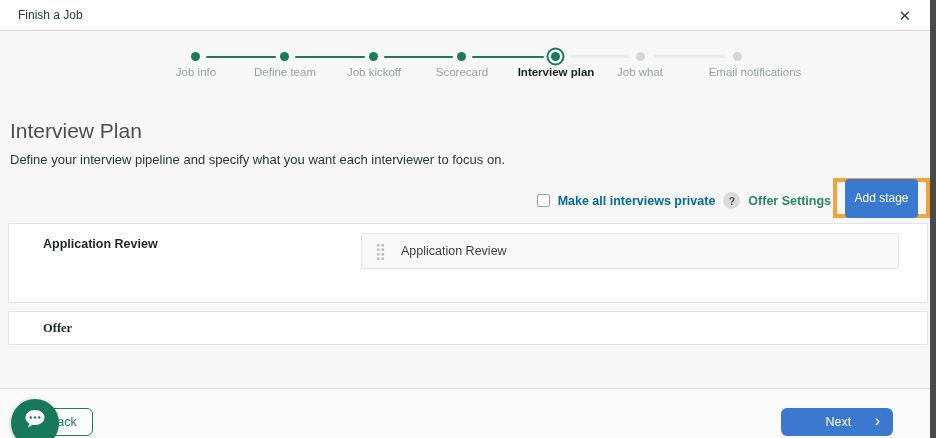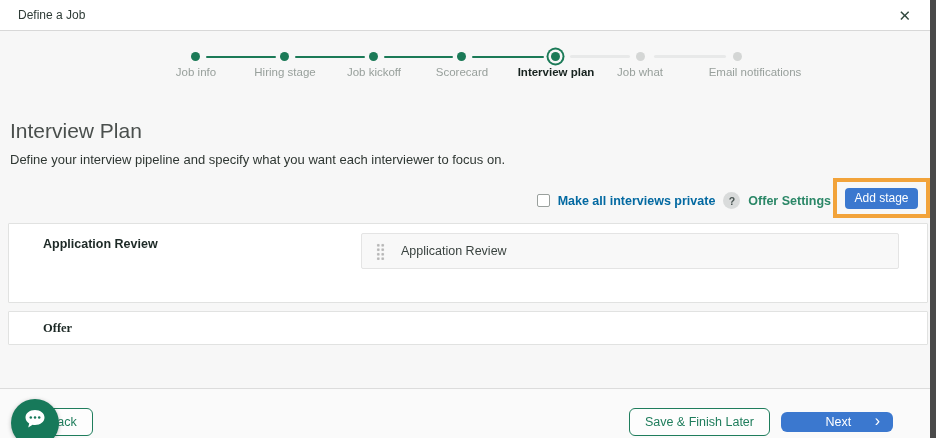--- a/index.html
+++ b/index.html
@@ -52,21 +52,21 @@
     color:#4a5553; font-size:10.5px; font-weight:700;
     display:flex; align-items:center; justify-content:center;
   }
   .link { font-size:12.5px; font-weight:700; color:#2b8767; text-decoration:none; cursor:pointer; }
   .annotation-box {
     position:absolute; right:6px; top:9px; width:97px; height:40px;
     border:4px solid #f2a33a;
     display:flex; align-items:center; justify-content:center;
   }
   .btn-blue-sm {
-    width:73px; height:21px; background:#3b78cf; color:#fff;
+    width:73px; height:39px; background:#3b78cf; color:#fff;
     border:none; border-radius:4px; font-size:12px; font-family:inherit; cursor:pointer;
   }
 
   
   .stage-card {
     position:relative; margin:6px 8px 0 8px;
     background:#ffffff; border:1px solid #e1e2e1; border-radius:1px;text-align:right;
   }
   .stage-card.tall { height:80px; }
   .stage-card.short { height:34px; margin-top:8px; display:flex; align-items:center; }
@@ -91,21 +91,21 @@
     background:#fafafa; border-top:1px solid #dcdcdc;
     display:flex; align-items:flex-end; justify-content:space-between;
     padding:0 43px 2px 33px;
   }
   .btn-outline {
     height:28px; background:#fdfdfd; border:1px solid #1f7d5c; border-radius:6px;
     color:#1f7d5c; font-size:12.5px; font-family:inherit; padding:0 15px; cursor:pointer;
   }
   .footer-right { display:flex; align-items:center; gap:11px; }
   .btn-blue-lg {
-    width:112px; height:20px; background:#3b78cf; border:none; border-radius:6px;
+    width:112px; height:28px; background:#3b78cf; border:none; border-radius:6px;
     color:#fff; font-size:12.5px; font-family:inherit; cursor:pointer;
     display:flex; align-items:center; justify-content:space-between; padding:0 13px;
   }
   .btn-blue-lg .spacer { width:8px; }
   .chevron { font-size:16px; line-height:1; margin-top:-2px; }
 
   
   .chat-widget {
     position:absolute; left:11px; bottom:-9px; width:48px; height:48px;
     border-radius:50%; background:#17795a; z-index:20; cursor:pointer;
@@ -117,42 +117,42 @@
   
   .right-stripe {
     position:absolute; top:0; right:0; width:6px; height:438px;
     background:#4a4a4a; z-index:50;
   }
 </style>
 </head>
 <body>
 
 <div class="header">
-  <span class="header-title">Define a Job</span>
+  <span class="header-title">Finish a Job</span>
   <button class="close-btn">✕</button>
 </div>
 
 <div class="stepper">
   <span class="step-dot completed" style="left:191px"></span>
   <span class="step-dot completed" style="left:280px"></span>
   <span class="step-dot completed" style="left:369px"></span>
   <span class="step-dot completed" style="left:457px"></span>
   <span class="step-dot current" style="left:551px"></span>
   <span class="step-dot upcoming" style="left:636px"></span>
   <span class="step-dot upcoming" style="left:733px"></span>
 
   <span class="step-line completed" style="left:206px;width:70px"></span>
   <span class="step-line completed" style="left:295px;width:70px"></span>
   <span class="step-line completed" style="left:384px;width:69px"></span>
   <span class="step-line completed" style="left:472px;width:72px"></span>
   <span class="step-line upcoming" style="left:570px;width:60px"></span>
   <span class="step-line upcoming" style="left:654px;width:72px"></span>
 
   <span class="step-label" style="left:196px">Job info</span>
-  <span class="step-label" style="left:285px">Hiring stage</span>
+  <span class="step-label" style="left:285px">Define team</span>
   <span class="step-label" style="left:374px">Job kickoff</span>
   <span class="step-label" style="left:462px">Scorecard</span>
   <span class="step-label current" style="left:556px">Interview plan</span>
   <span class="step-label" style="left:640px">Job what</span>
   <span class="step-label" style="left:755px">Email notifications</span>
 </div>
 
 <h1 class="page-title">Interview Plan</h1>
 <p class="page-desc">Define your interview pipeline and specify what you want each interviewer to focus on.</p>
 
@@ -176,21 +176,20 @@
   </div>
 </div>
 
 <div class="stage-card short">
   <span class="stage-name inline">Offer</span>
 </div>
 
 <div class="footer">
   <button class="btn-outline">Back</button>
   <div class="footer-right">
-    <button class="btn-outline">Save &amp; Finish Later</button>
     <button class="btn-blue-lg">
       <span class="spacer"></span>
       <span>Next</span>
       <span class="chevron">›</span>
     </button>
   </div>
 </div>
 
 <div class="chat-widget">
   <svg width="22" height="20" viewBox="0 0 22 20">

